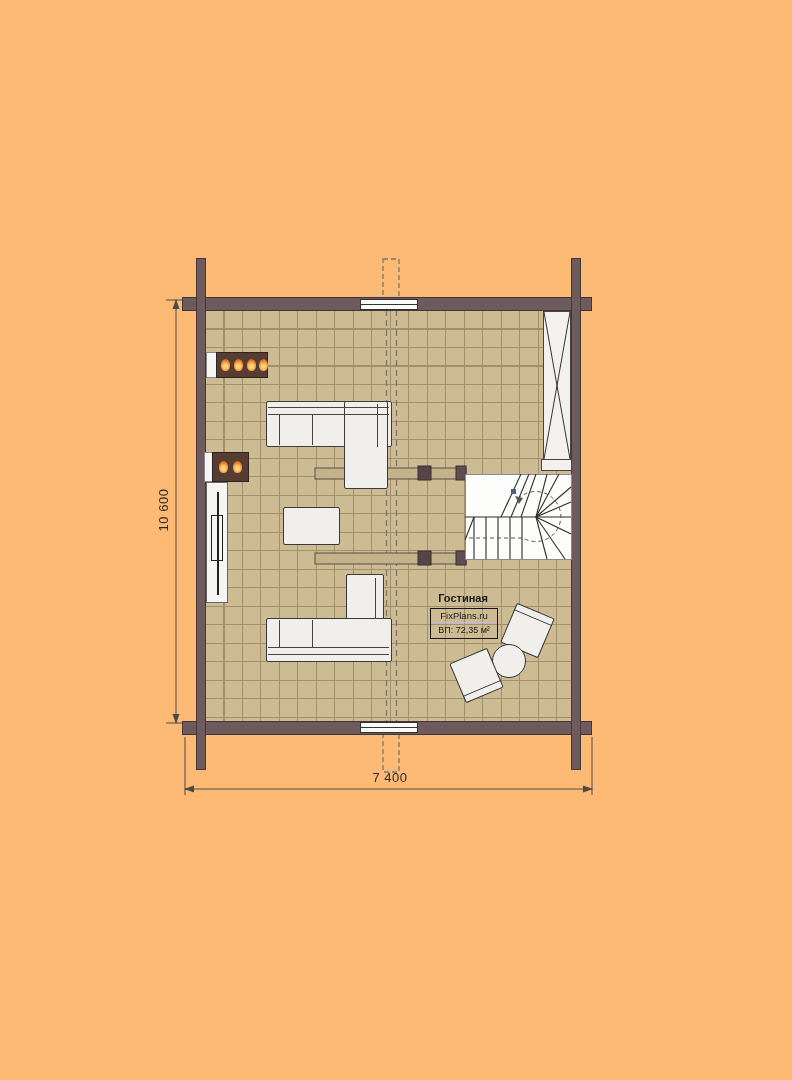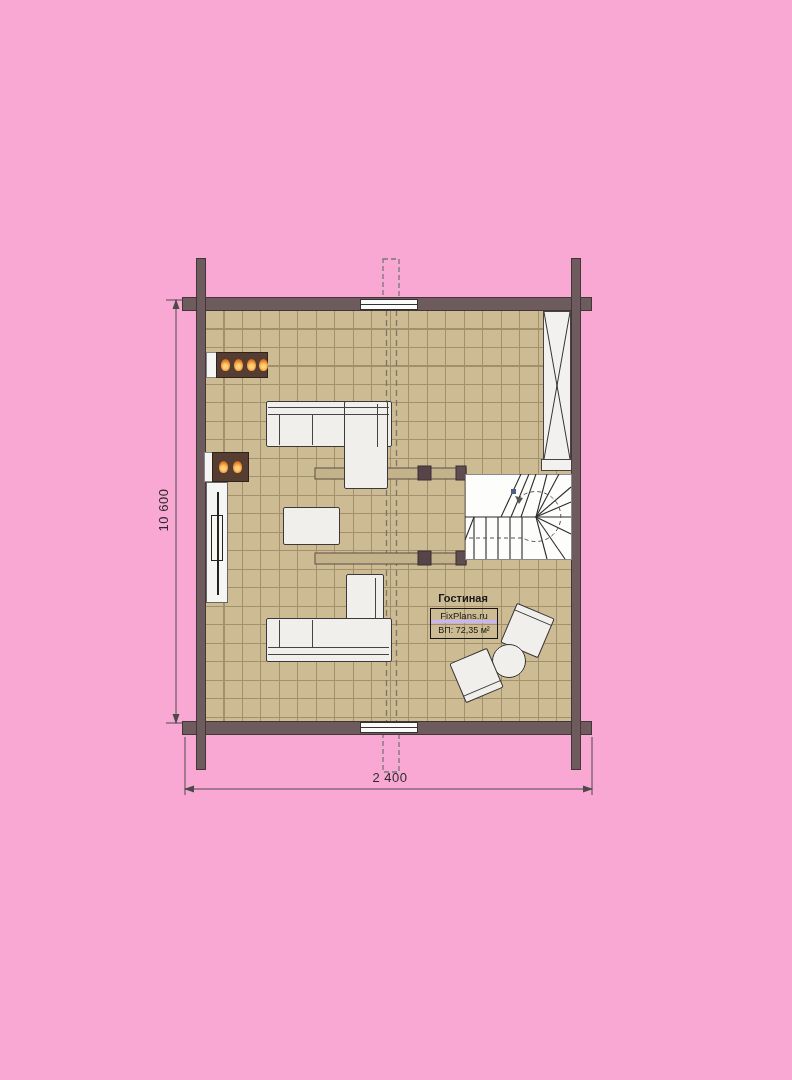--- a/index.html
+++ b/index.html
@@ -1,17 +1,17 @@
 <!DOCTYPE html>
 <html style="--wall: #6e5b5d; --floor: #cdbb93; --grid: #a2906d; --furniture: #f0efec; --outline: #3a3a3a; --fireplace: #553d31; --flame: #f08a2e; --beam: #c4b28a; --post: #564449; --dashed: #7d7465;"><head>
 <meta charset="utf-8">
 <style>
   html,body{margin:0;padding:0;background:#fff;}
   *{box-sizing:border-box;}
-  .canvas{position:relative;width:792px;height:1080px;background:#f9a8d4;overflow:hidden;
+  .canvas{position:relative;width:792px;height:1080px;background:#fdba74;overflow:hidden;
           font-family:"Liberation Sans", sans-serif;color:#1a1a1a;}
   .abs{position:absolute;}
   
   .floor{left:205px;top:310px;width:367px;height:412px;
     background-color:var(--floor,#cdbb93);
     background-image:
       repeating-linear-gradient(to right, var(--grid,#a2906d) 0 1px, transparent 1px 18.5px),
       repeating-linear-gradient(to bottom, var(--grid,#a2906d) 0 1px, transparent 1px 18.5px);
   }
   
@@ -56,21 +56,21 @@
   .chair{width:41px;height:43px;background:var(--furniture,#f0efec);border:1.3px solid #333;border-radius:2px;}
   .chair .back-top{position:absolute;left:-1px;right:-1px;top:-1px;height:8px;border-bottom:1.3px solid #333;}
   .chair .back-bottom{position:absolute;left:-1px;right:-1px;bottom:-1px;height:8px;border-top:1.3px solid #333;}
   .chair-1{left:507px;top:609px;transform:rotate(23deg);}
   .chair-2{left:456px;top:654px;transform:rotate(-23deg);}
   .round-table{left:492px;top:644px;width:34px;height:34px;border-radius:50%;
     background:var(--furniture,#f0efec);border:1.3px solid #333;}
   
   .room-title{left:425px;top:592px;width:76px;text-align:center;font-size:11px;font-weight:bold;}
   .info-box{left:430px;top:608px;width:68px;border:1.2px solid #151515;text-align:center;}
-  .info-row1{font-size:9.5px;line-height:14px;height:14px;border-bottom:3px solid #c4b5fd;}
+  .info-row1{font-size:9.5px;line-height:14px;height:14px;border-bottom:1px solid #c4b5fd;}
   .info-row2{font-size:9px;line-height:15px;height:15px;}
   
   .dim-label{font-size:13px;color:#2a2a2a;text-align:center;letter-spacing:0.5px;}
   .dim-v{left:134px;top:502px;width:60px;height:16px;transform:rotate(-90deg);}
   .dim-h{left:360px;top:770px;width:60px;height:16px;}
   svg.layer{left:0;top:0;pointer-events:none;}
 </style>
 </head>
 <body>
 
@@ -205,15 +205,15 @@
     <div class="back-bottom"></div>
   </div>
 
   <div class="abs room-title">Гостиная</div>
   <div class="abs info-box">
     <div class="info-row1">FixPlans.ru</div>
     <div class="info-row2">ВП: 72,35 м²</div>
   </div>
 
   <div class="abs dim-label dim-v">10 600</div>
-  <div class="abs dim-label dim-h">2 400</div>
+  <div class="abs dim-label dim-h">7 400</div>
 
 </div>
 
 </body></html>

